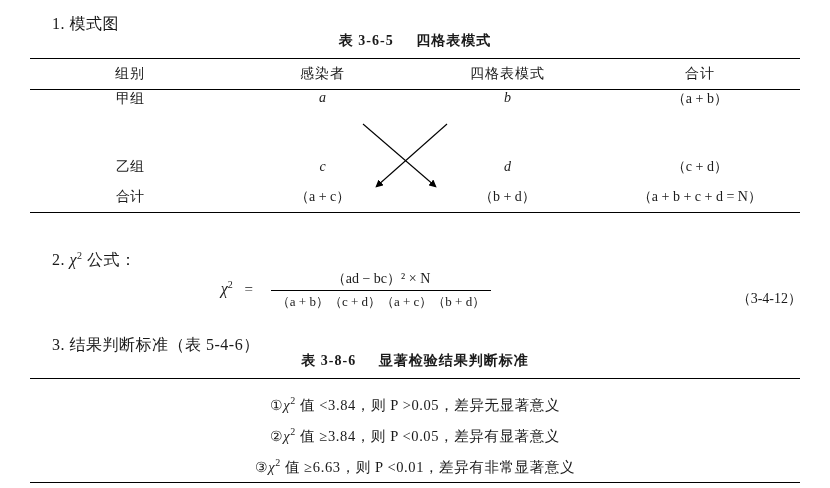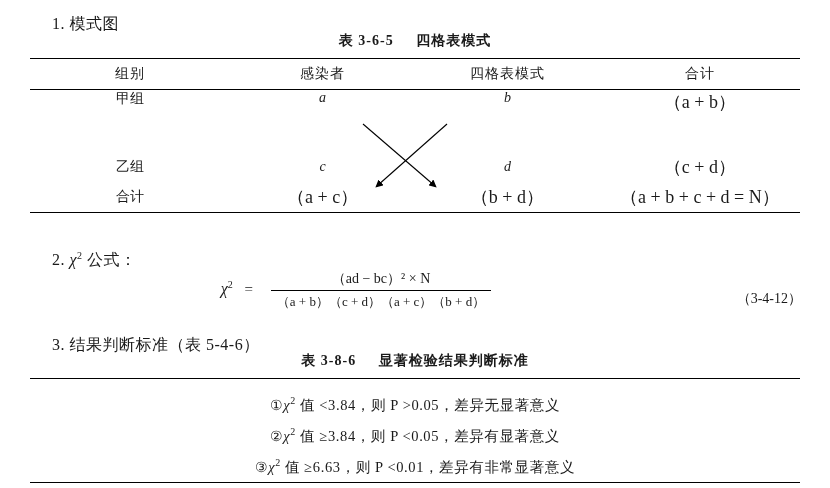--- a/index.html
+++ b/index.html
@@ -84,21 +84,21 @@
     margin-top: 32px;
   }
   .body-row td { height: 30px; }
   .row-tall td { height: 62px; vertical-align: top; padding-top: 8px; }
   .col-a { width: 26%; }
   .col-b { width: 24%; }
   .col-c { width: 24%; }
   .col-d { width: 26%; }
 
   .math { font-family: "Liberation Serif", serif; font-style: italic; font-size: 14px; }
-  .mathn { font-family: "Liberation Serif", serif; font-style: normal; font-size: 18px; }
+  .mathn { font-family: "Liberation Serif", serif; font-style: normal; font-size: 14px; }
 
   
   .cross-wrap {
     position: absolute;
     left: 355px;
     top: 120px;
     width: 130px;
     height: 75px;
     pointer-events: none;
   }

